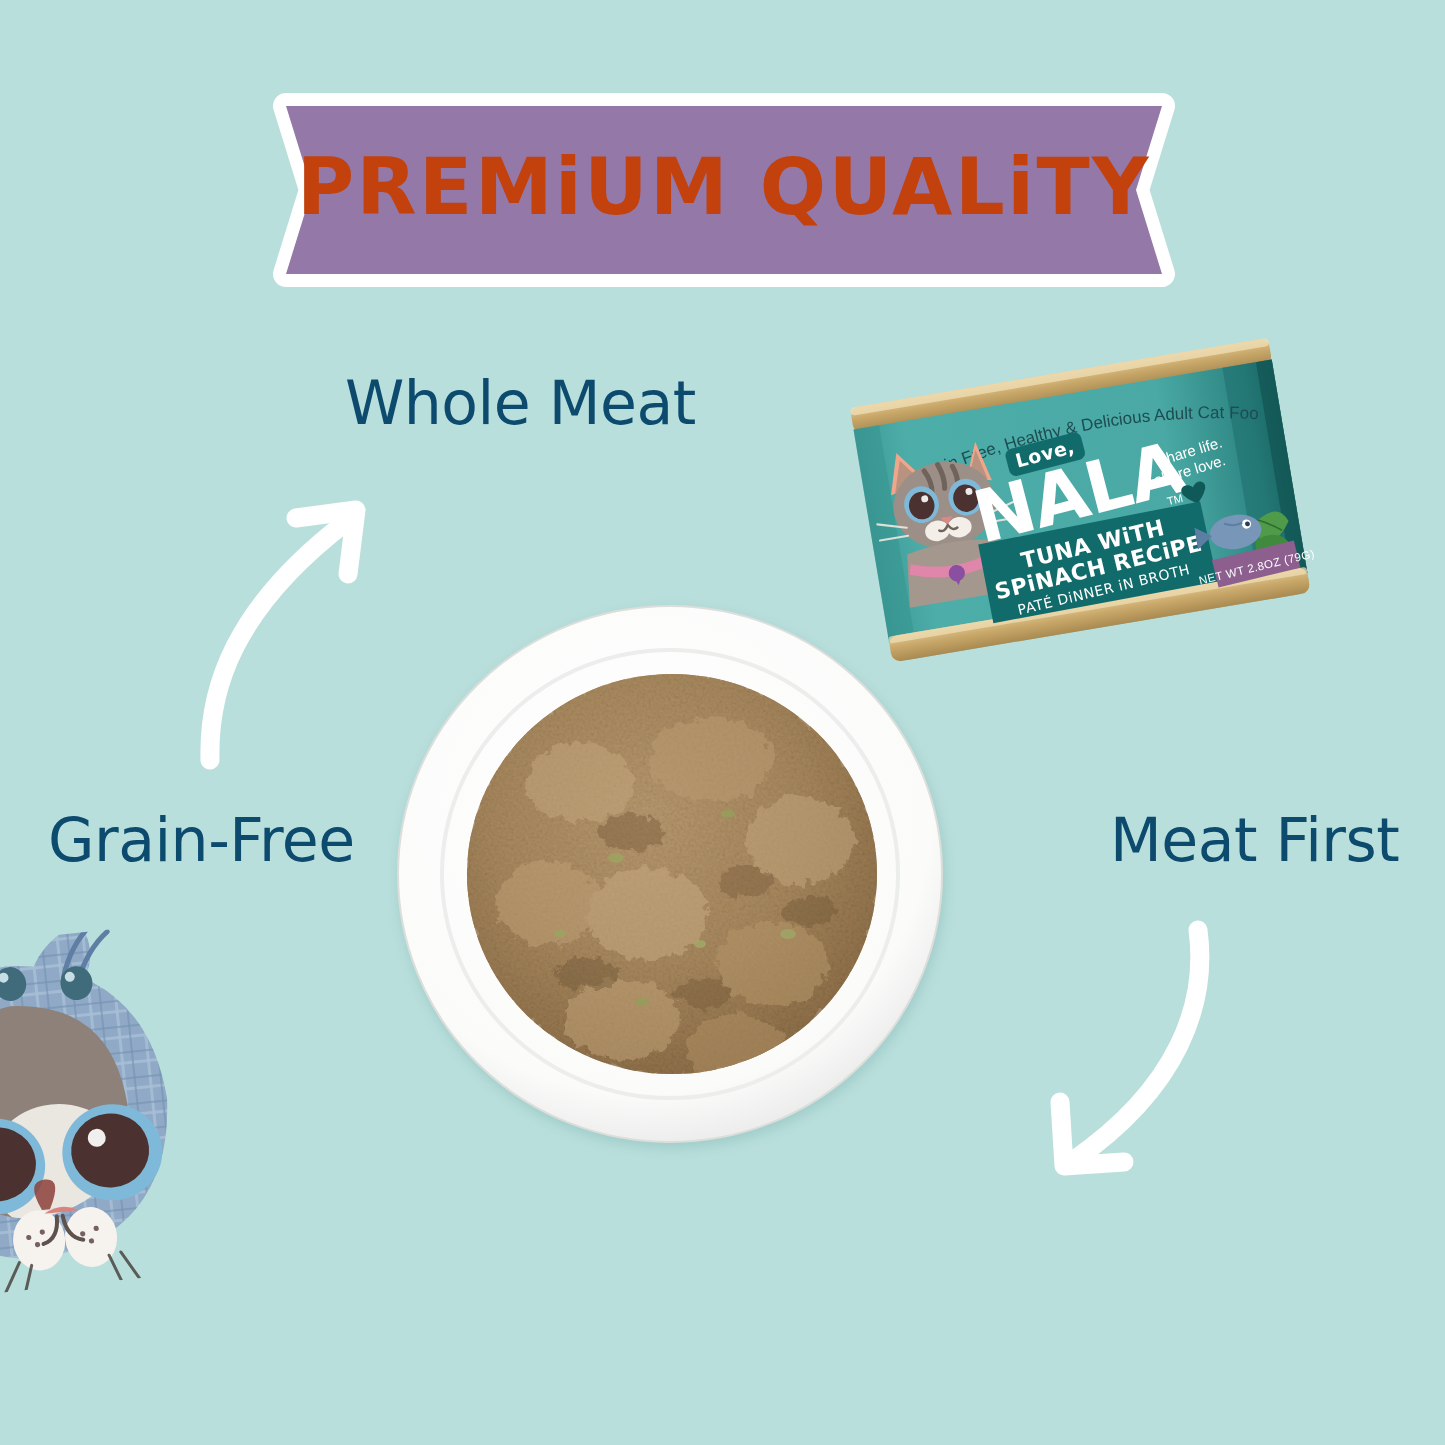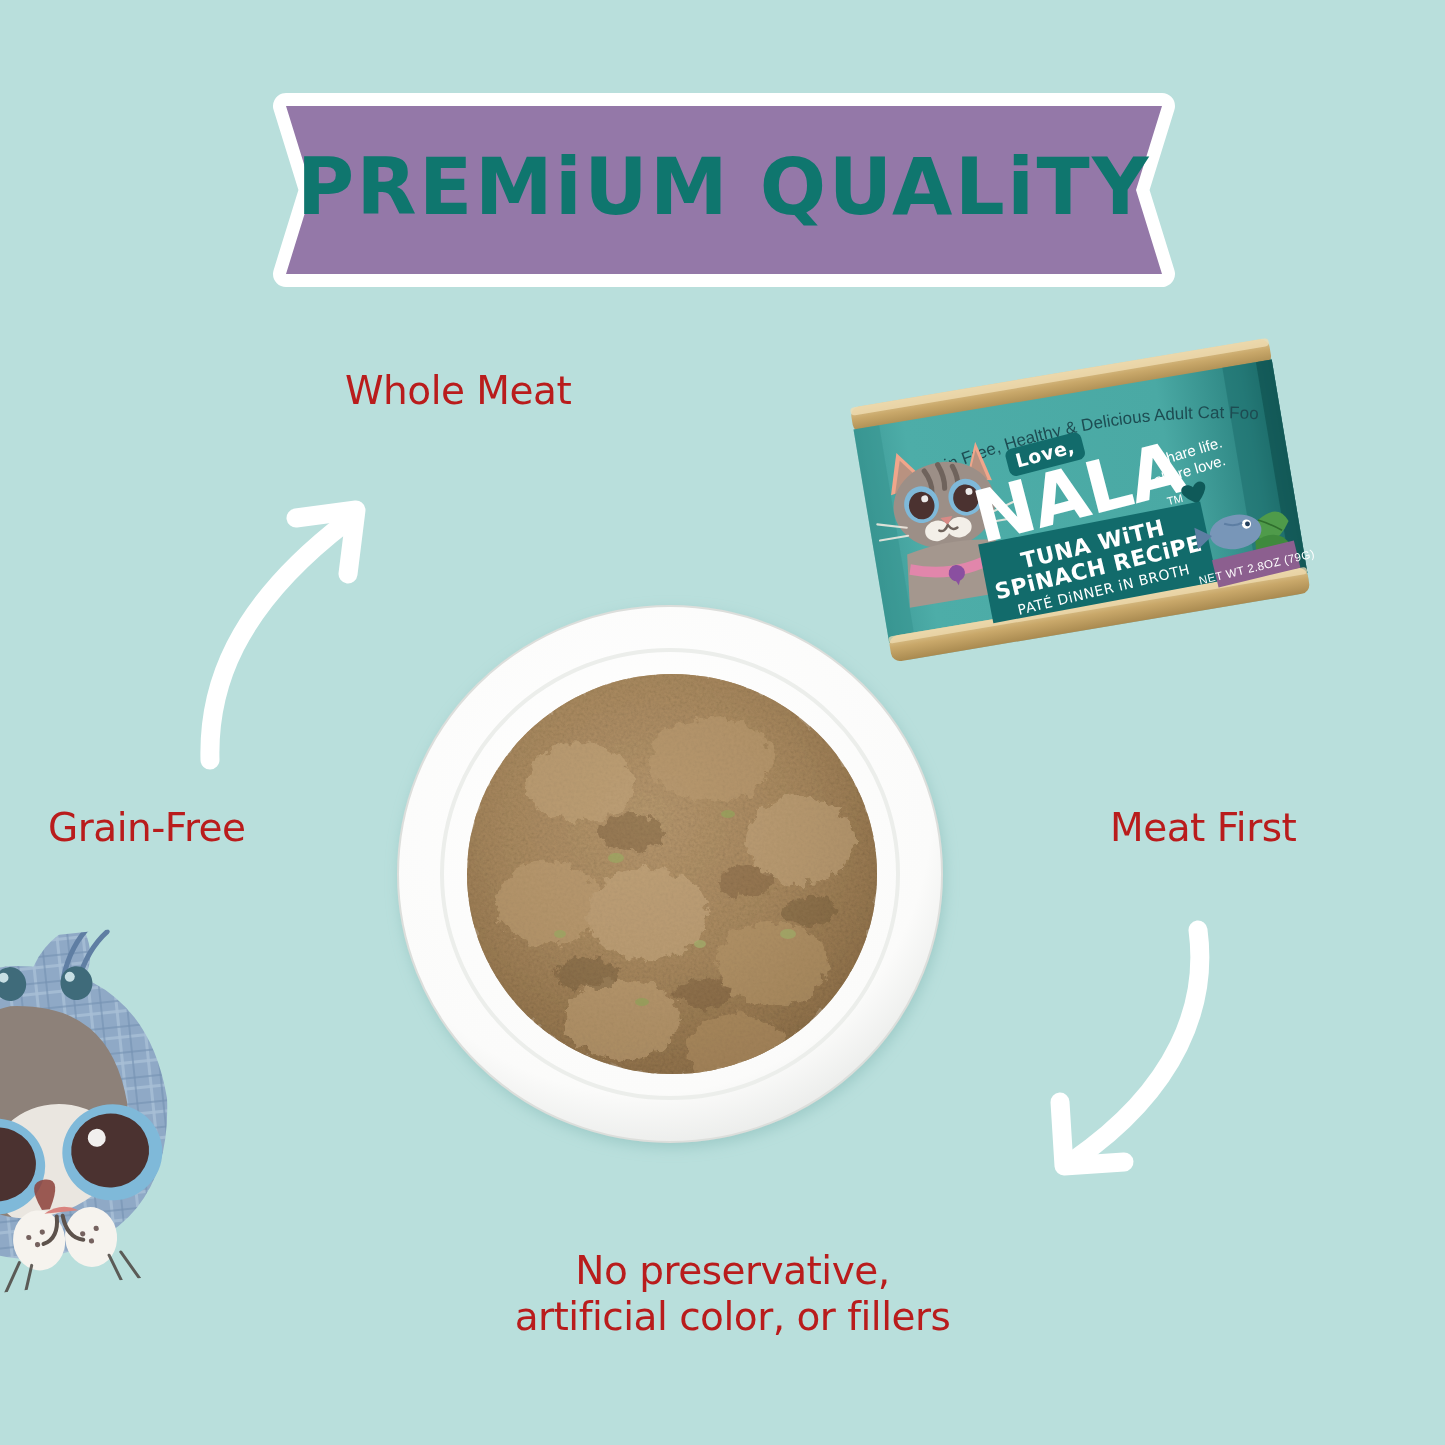--- a/index.html
+++ b/index.html
@@ -29,36 +29,36 @@
     inset: 0;
     width: 100%;
     height: 100%;
   }
   #banner-title {
     position: absolute;
     inset: 0;
     display: flex;
     align-items: center;
     justify-content: center;
-    color: #0f766e;
+    color: #c2410c;
     font-size: 78px;
     font-weight: bold;
     letter-spacing: 2.5px;
     text-align: left;
     padding-bottom: 6px;
     box-sizing: border-box;
     white-space: nowrap;
     font-family: "DejaVu Sans", sans-serif;
   }
 
   
   .feature-label {
     position: absolute;
-    color: #b91c1c;
-    font-size: 39px;
+    color: #0c4a6e;
+    font-size: 60px;
     font-weight: normal;
     white-space: nowrap;
     font-family: "DejaVu Sans", sans-serif;
     letter-spacing: -0.5px;
   }
   #label-whole-meat { left: 345px; top: 368px; }
   #label-grain-free { left: 48px;  top: 805px; text-align: right; }
   #label-meat-first { left: 1078px; top: 805px; margin-left: 32px; }
   #label-no-preservative {
     left: 0; right: 0;
@@ -117,24 +117,20 @@
     </svg>
     <div id="banner-title">PREMiUM QUALiTY</div>
   </div>
 
   <div class="feature-label" id="label-whole-meat">Whole Meat</div>
 
   <div class="feature-label" id="label-grain-free">Grain-Free</div>
 
   <div class="feature-label" id="label-meat-first">Meat First</div>
 
-  <div class="feature-label" id="label-no-preservative">
-    <div>No preservative,</div>
-    <div>artificial color, or fillers</div>
-  </div>
 
   <svg class="arrow-svg" id="arrow-up" viewBox="0 0 225 295">
     <path d="M 32,282 C 30,210 56,130 168,44" stroke="#ffffff" stroke-width="19" fill="none" stroke-linecap="round"></path>
     <path d="M 118,40 L 178,32 L 170,96" stroke="#ffffff" stroke-width="19" fill="none" stroke-linecap="round" stroke-linejoin="round"></path>
   </svg>
 
   <svg class="arrow-svg" id="arrow-down" viewBox="0 0 225 285">
     <path d="M 180,22 C 190,96 160,180 56,252" stroke="#ffffff" stroke-width="19" fill="none" stroke-linecap="round"></path>
     <path d="M 42,194 L 46,258 L 106,254" stroke="#ffffff" stroke-width="19" fill="none" stroke-linecap="round" stroke-linejoin="round"></path>
   </svg>

